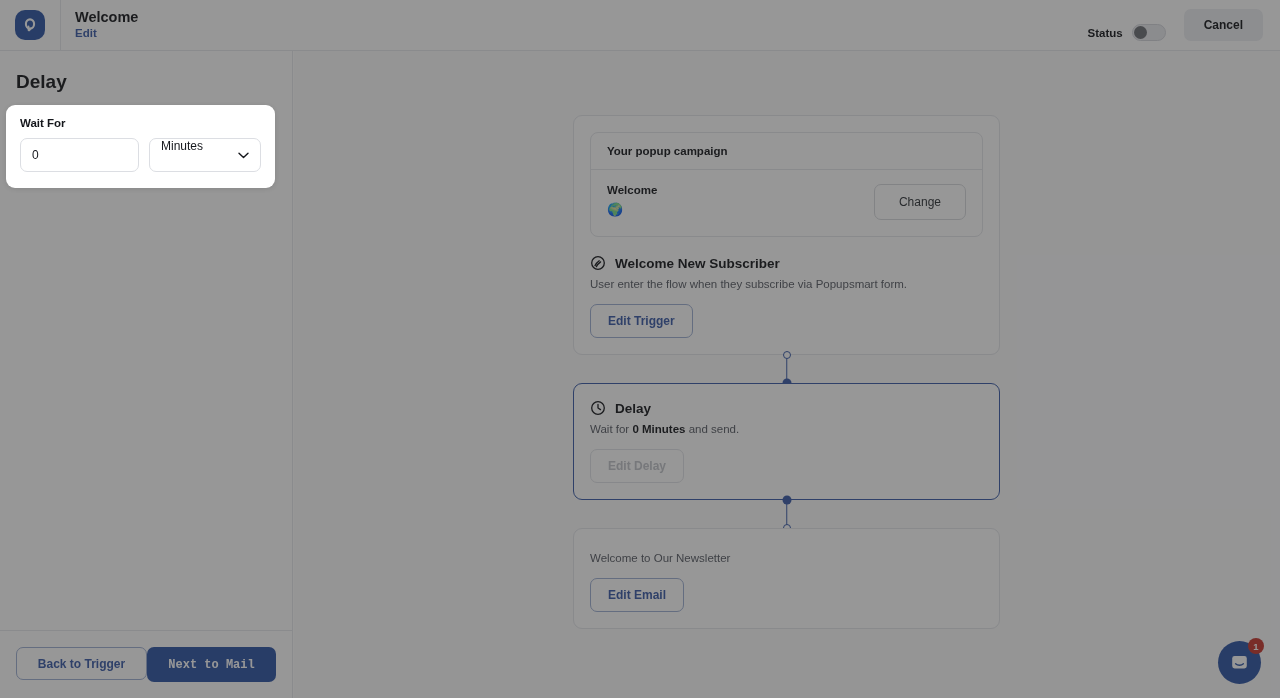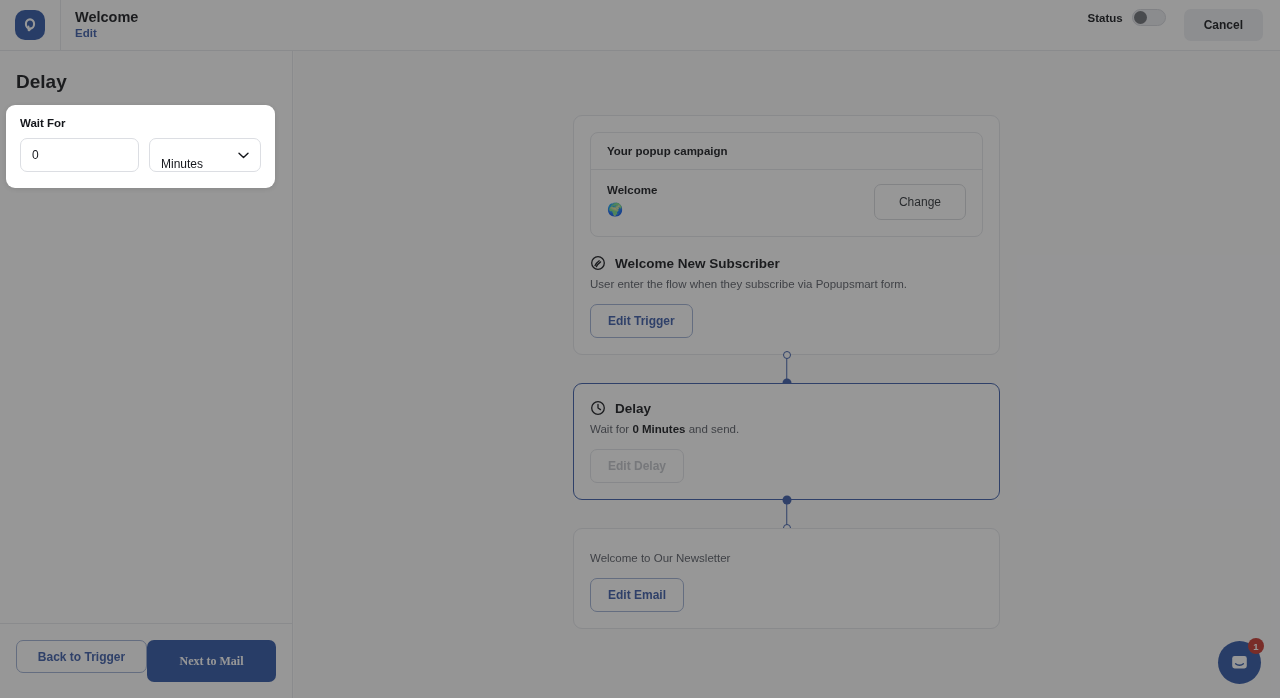--- a/index.html
+++ b/index.html
@@ -57,21 +57,21 @@
     font-size: 11.5px;
     font-weight: bold;
     color: #3b5ca8;
     line-height: 15px;
     cursor: pointer;
   }
 
   .topbar-right {
     margin-left: auto;
     display: flex;
-    align-items: flex-start;
+    align-items: flex-end;
     padding-right: 17px;
     gap: 18px;
   }
   .status-group { display: flex; align-items: center; gap: 9px; }
   .status-label { font-size: 11.5px; font-weight: bold; color: #15171c; }
   .toggle {
     width: 34px; height: 17px;
     border-radius: 9px;
     background: #e9eaee;
     border: 1px solid #d4d6dc;
@@ -150,21 +150,21 @@
     background: #fff;
     outline: none;
   }
   .wait-select {
     position: relative;
     width: 119px;
     height: 34px;
     border: 1px solid #dcdee3;
     border-radius: 7px;
     display: flex;
-    align-items: flex-end;
+    align-items: flex-start;
     padding: 0 11px;
     font-size: 12px;
     color: #15171c;
     background: #fff;
     cursor: pointer;
   }
   .wait-select .chev {
     position: absolute;
     right: 11px;
     top: 50%;
@@ -186,28 +186,28 @@
     border-radius: 7px;
     background: transparent;
     color: #3b5ca8;
     font-size: 12px;
     font-weight: bold;
     font-family: inherit;
     cursor: pointer;
   }
   .btn-primary {
     flex: 1;
-    height: 42px;
+    height: 35px;
     border: none;
     border-radius: 7px;
     background: #2f56a5;
     color: #ffffff;
     font-size: 12px;
     font-weight: bold;
-    font-family: Liberation Serif, serif;
+    font-family: Liberation Mono, monospace;
     cursor: pointer;
   }
 
   
   .canvas {
     position: absolute;
     top: 51px; left: 294px; right: 0; bottom: 0;
     background: #fbfbfc;
     overflow: hidden;
   }

